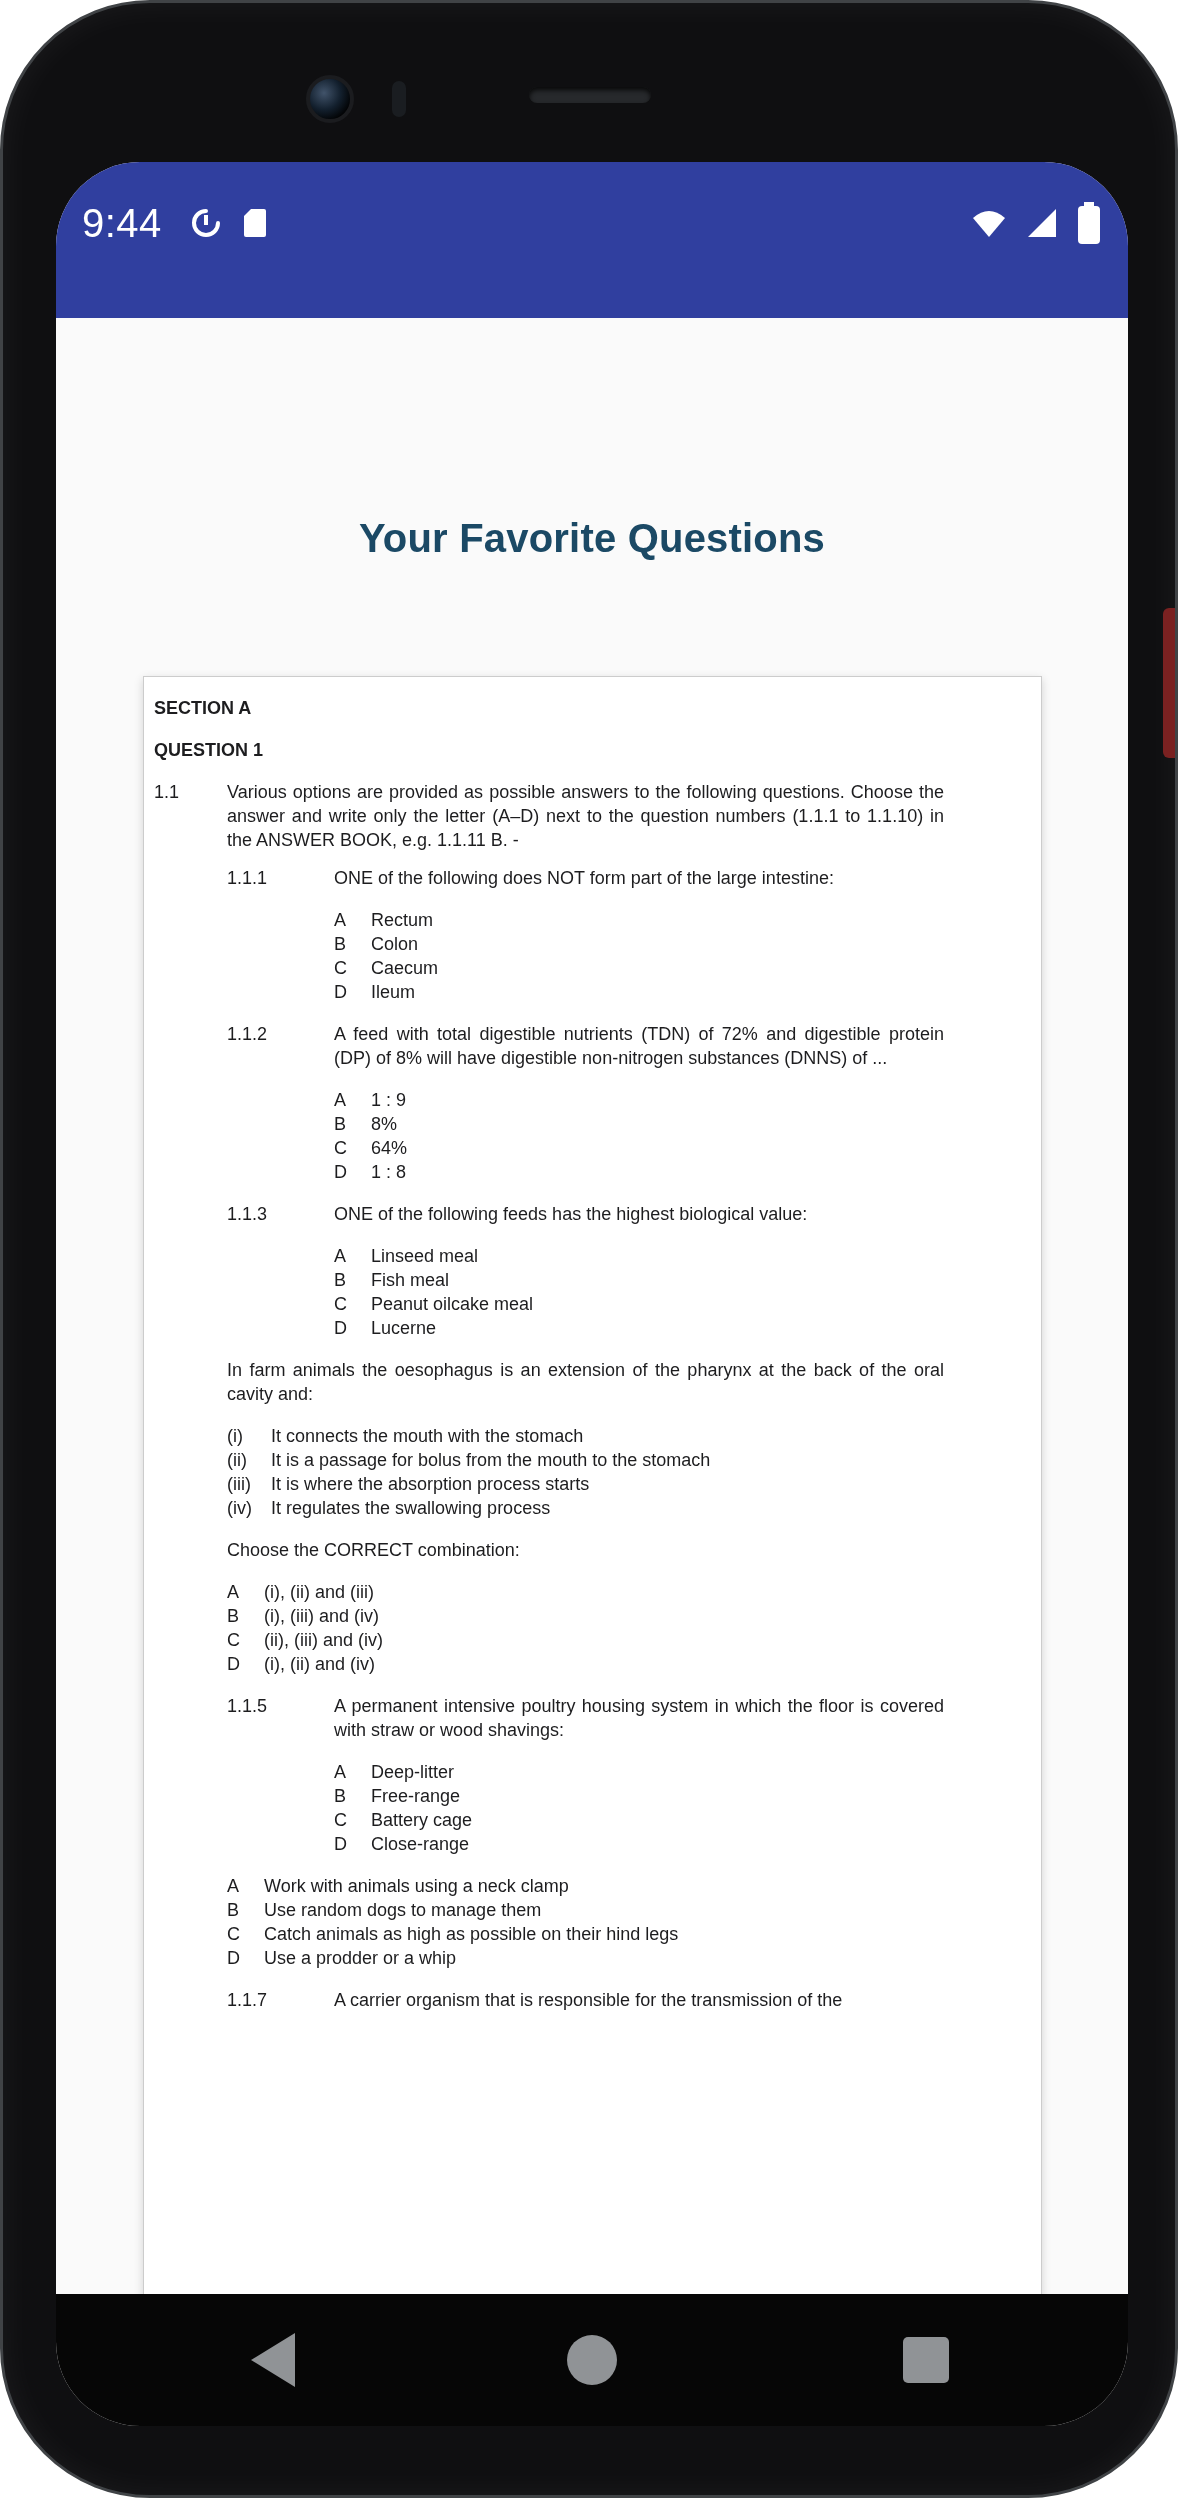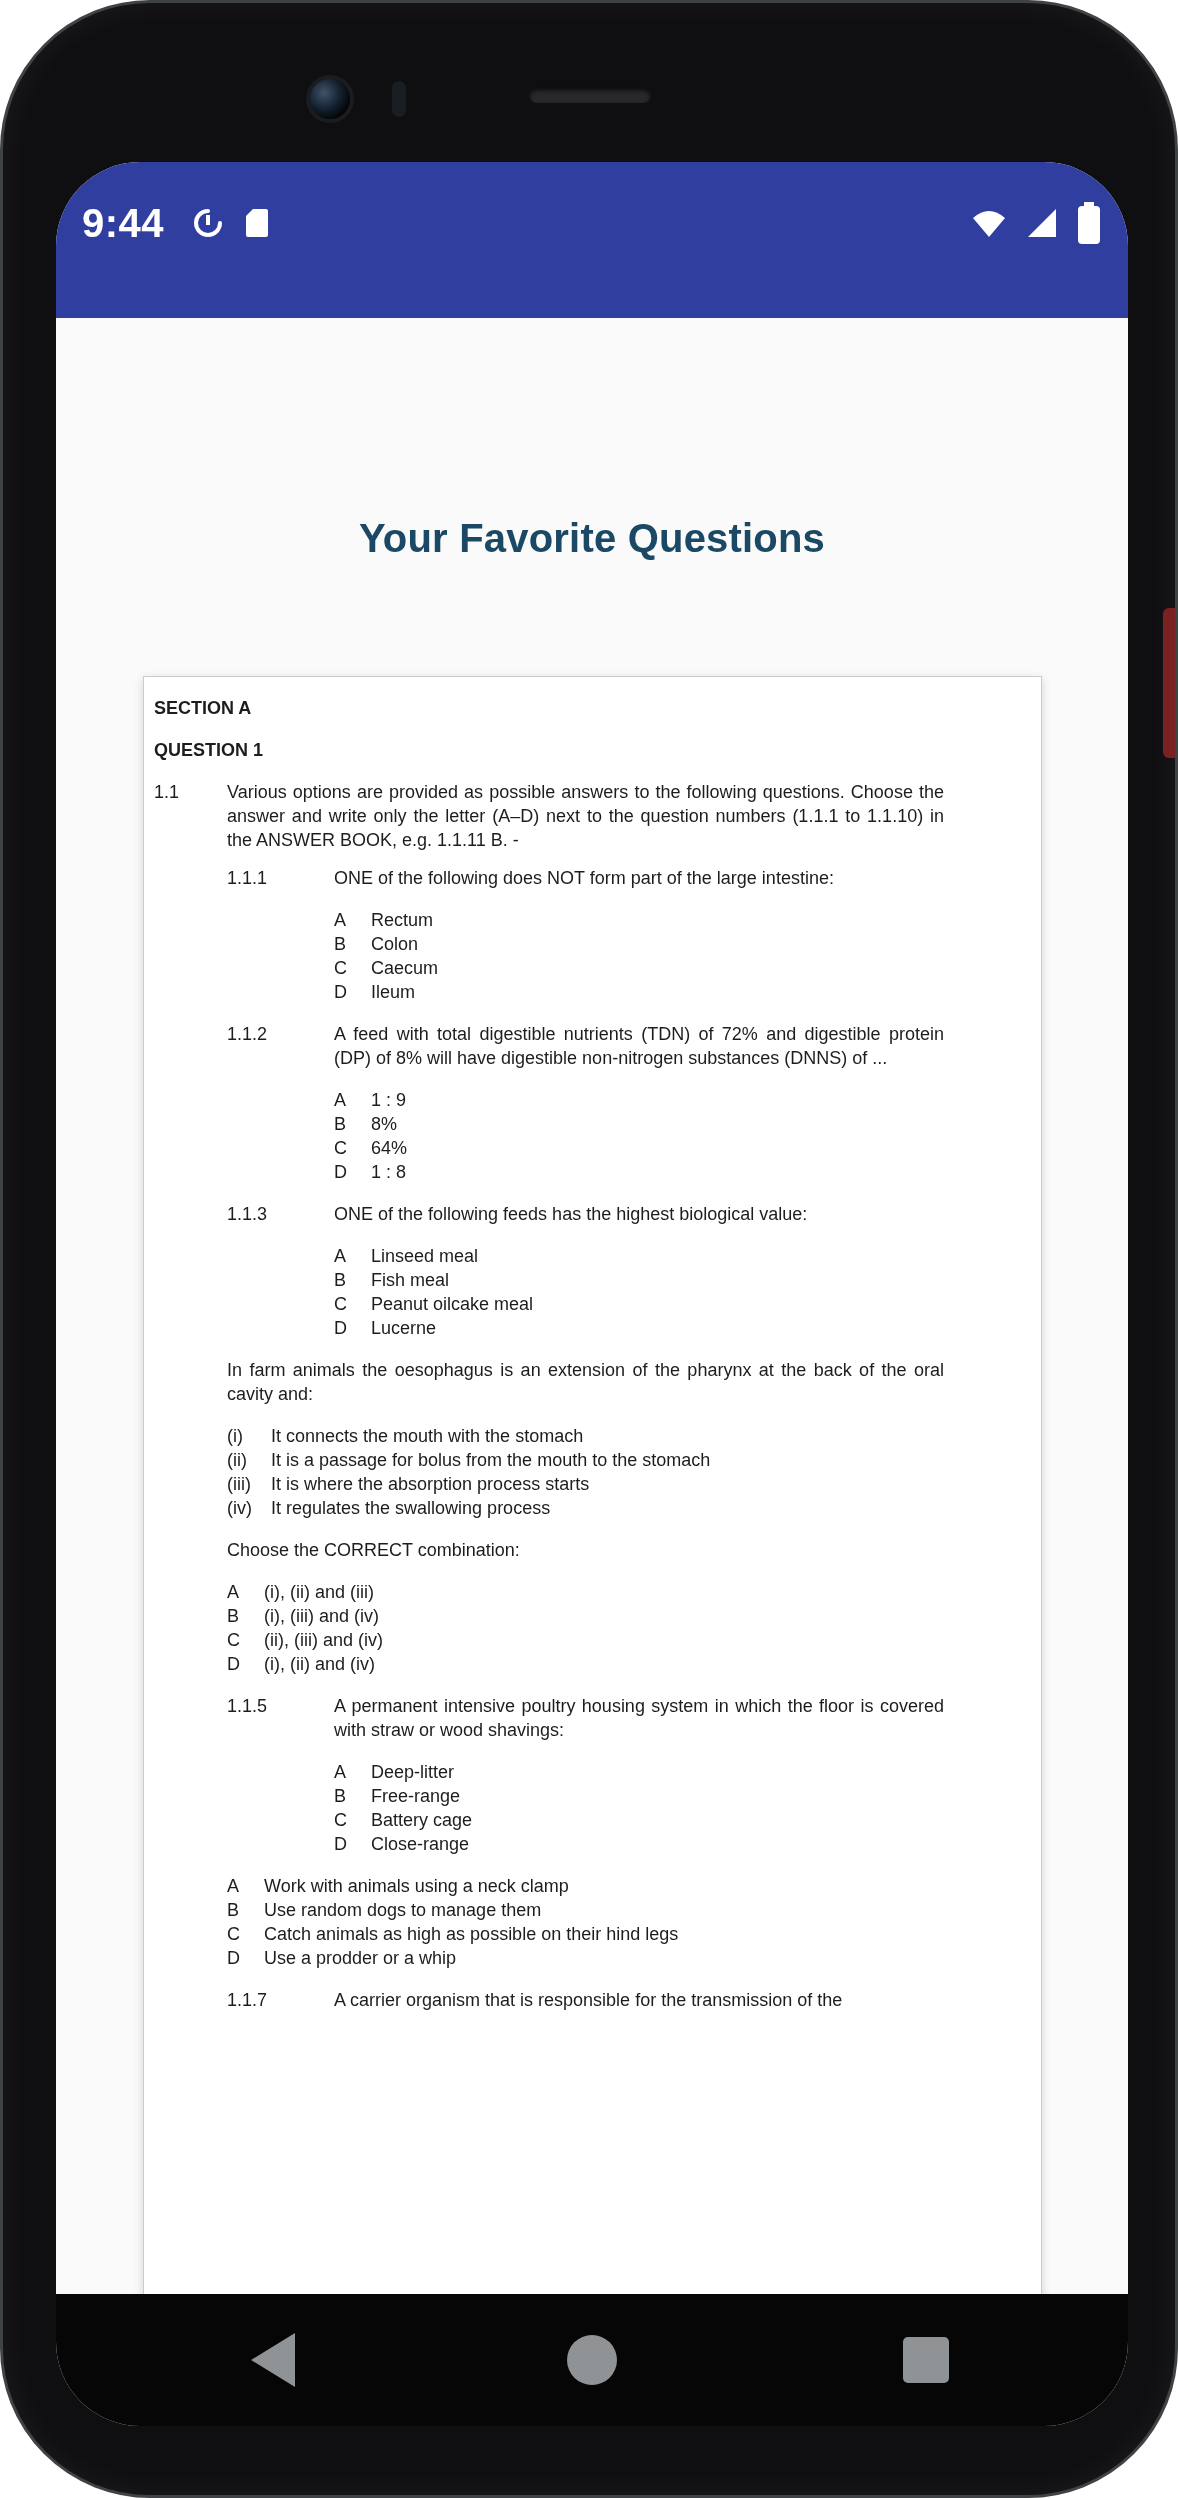--- a/index.html
+++ b/index.html
@@ -50,21 +50,21 @@
   }
 
   
   .status-bar {
     height:156px; flex:none;
     background:var(--status-bar-bg, #303F9F);
     display:flex; align-items:center;
     padding:0 28px 34px 26px;
     color:#fff;
   }
-  .status-time { font-size:40px; font-weight:700; letter-spacing:0.5px; margin-right:28px; }
+  .status-time { font-size:40px; font-weight:400; letter-spacing:0.5px; margin-right:28px; }
   .status-icon { display:flex; align-items:center; margin-right:20px; }
   .status-right { margin-left:auto; display:flex; align-items:center; gap:20px; }
 
   
   .app-body { flex:1; position:relative; background:var(--screen-bg, #FAFAFA); overflow:hidden;text-decoration:underline; }
   .app-title {
     position:absolute; top:198px; left:0; width:100%;
     text-align:center;
     font-size:40px; font-weight:700;
     color:var(--title-color, #1B4965);

